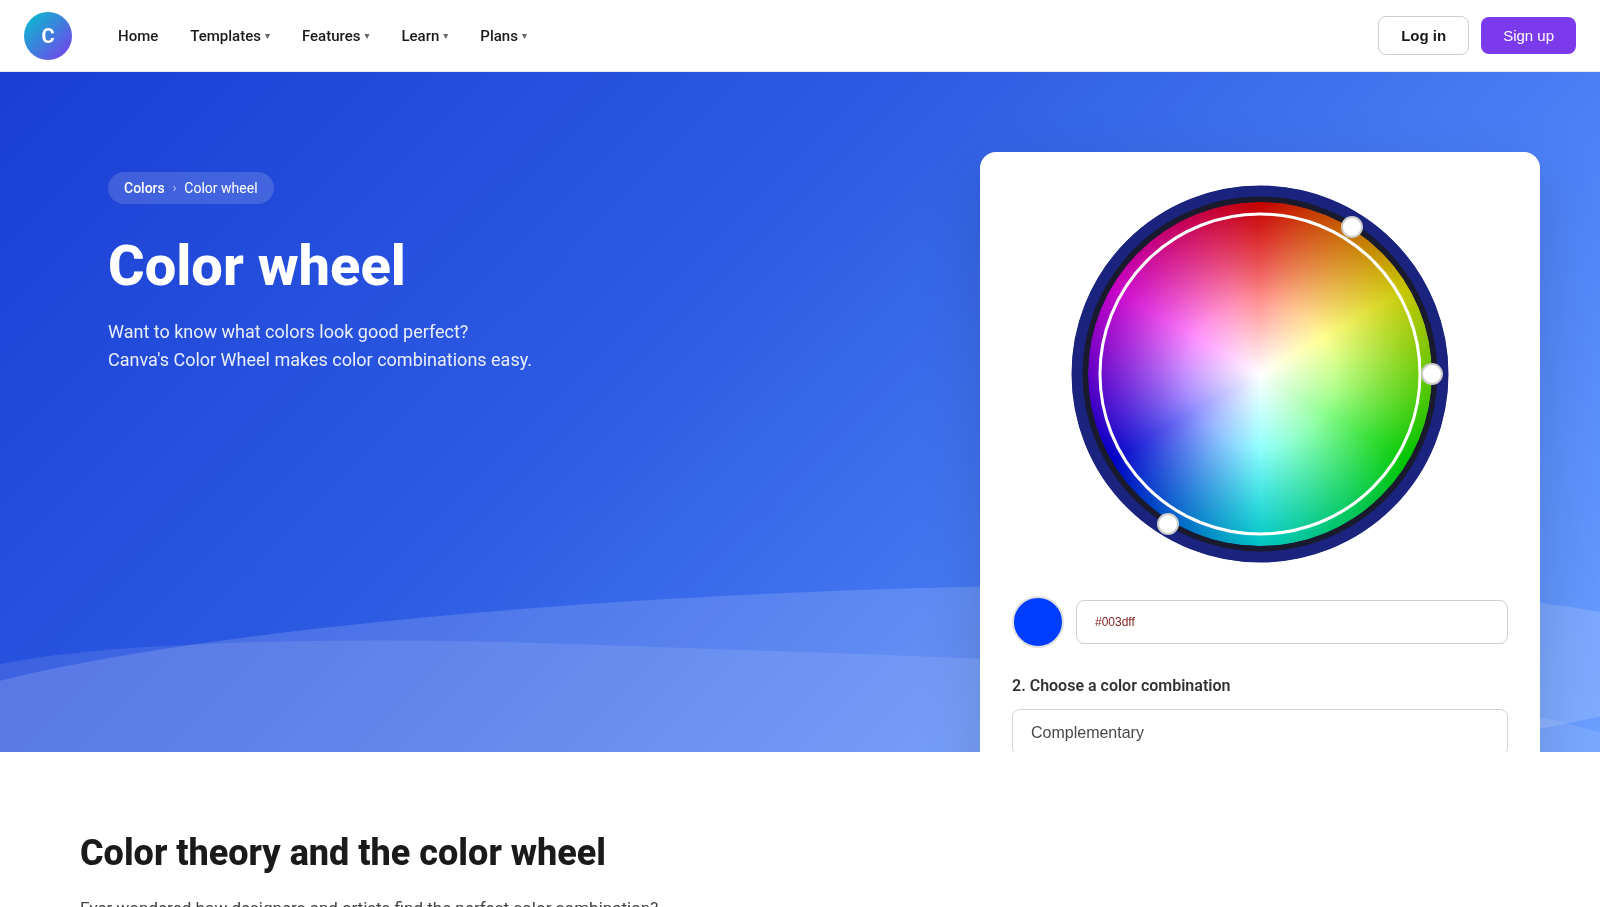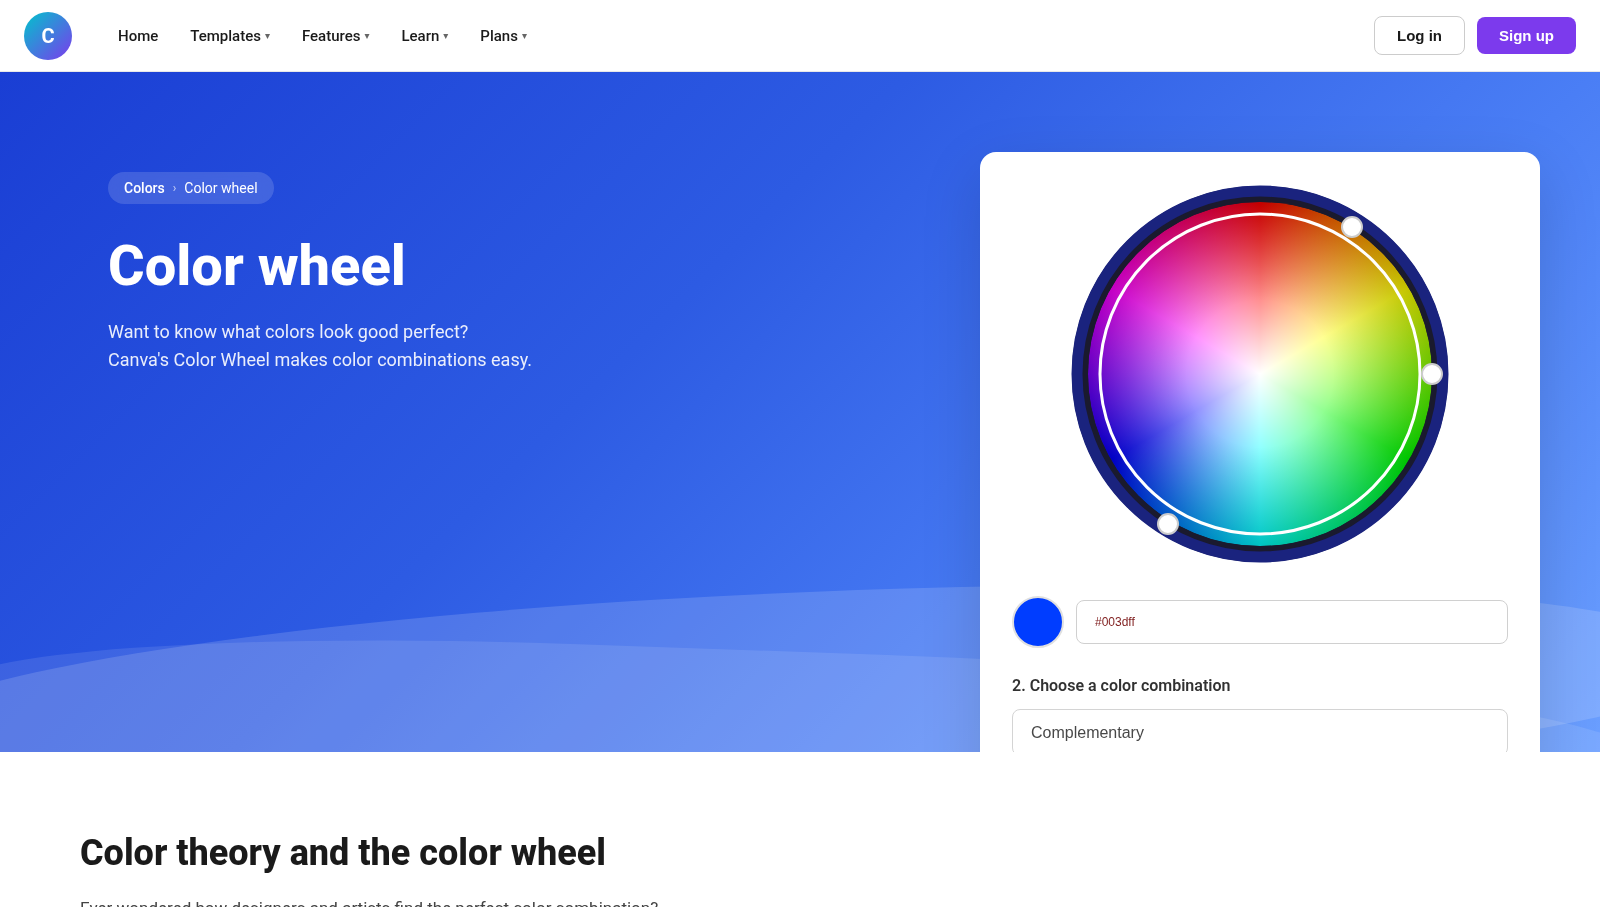--- a/index.html
+++ b/index.html
@@ -27,21 +27,21 @@
       text-decoration: none; border: none; background: none;
     }
     .nav-link .chevron { font-size: 10px; color: #666; }
     .nav-actions { display: flex; align-items: center; gap: 12px; margin-left: auto; }
     .btn-login {
       padding: 10px 22px; border: 1.5px solid #ccc; border-radius: 8px;
       background: #fff; font-size: 15px; font-weight: 600; cursor: pointer; color: #1a1a1a;
     }
     .btn-signup {
       padding: 10px 22px; border: none; border-radius: 8px;
-      background: #7c3aed; color: #fff; font-size: 15px; font-weight: 700; cursor: pointer;
+      background: #7c3aed; color: #fff; font-size: 15px; font-weight: 400; cursor: pointer;
     }
 
     
     .hero {
       background: linear-gradient(135deg, #1a3ed4 0%, #2d5be3 40%, #4a7ef5 70%, #6b9fff 100%);
       min-height: 680px; position: relative; overflow: hidden;
       display: flex; align-items: flex-start; padding: 60px 108px;
     }
     .hero::before {
       content: '';

